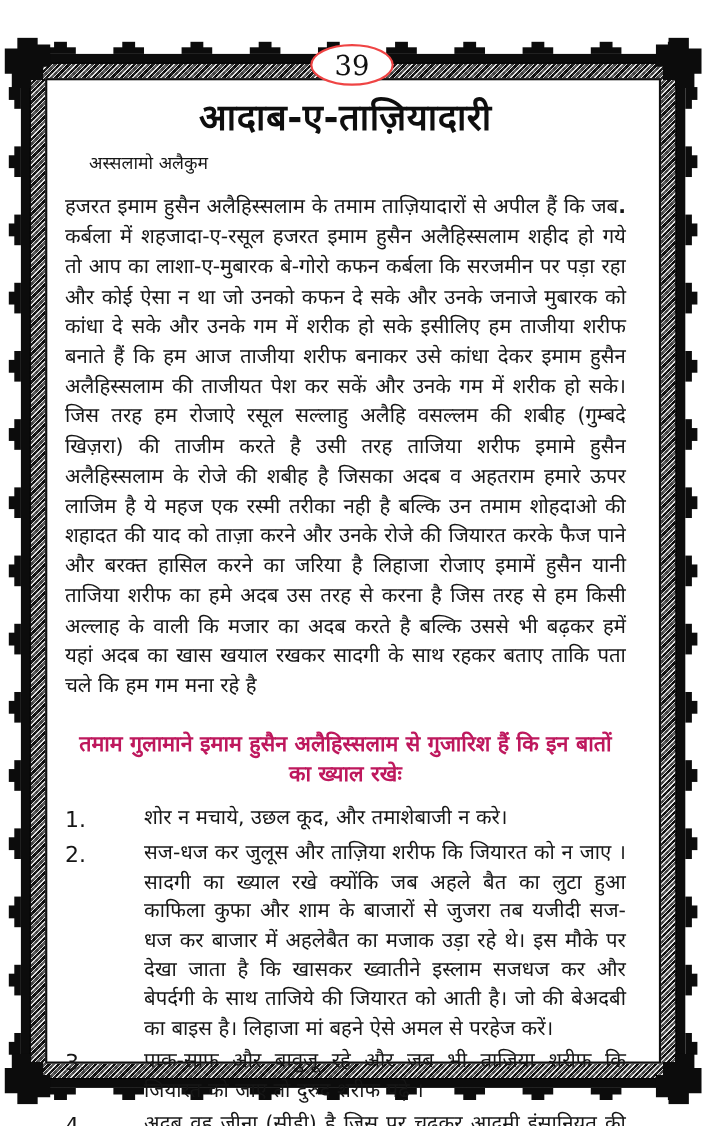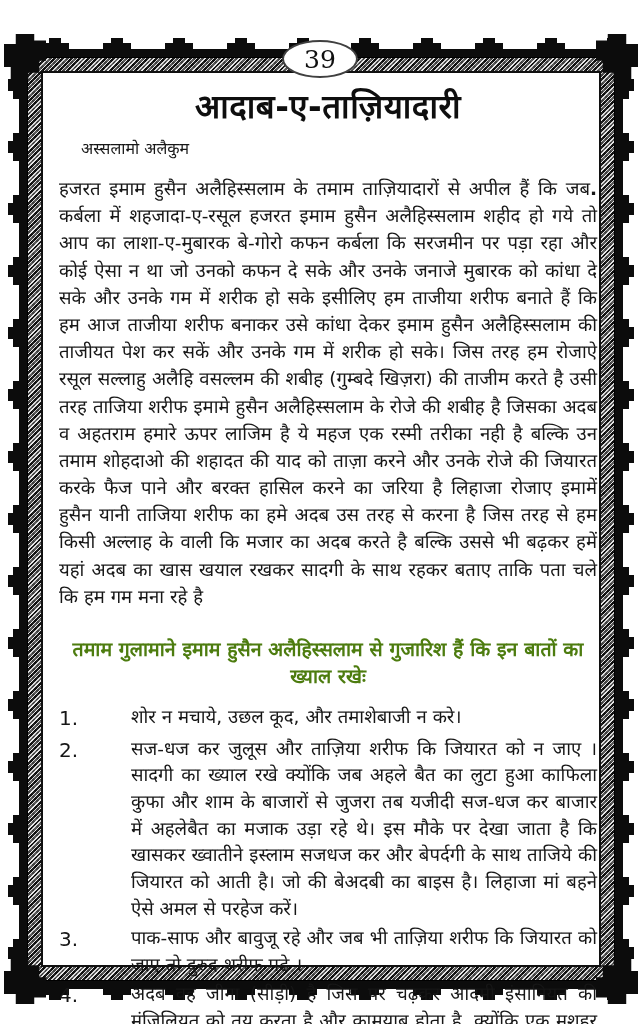--- a/index.html
+++ b/index.html
@@ -71,47 +71,47 @@
     position:absolute; inset:19px;
     border:1px solid #000;
     background:
       repeating-linear-gradient(135deg, rgba(10,10,10,.9) 0 2px, rgba(220,220,220,.95) 2px 3px, rgba(70,70,70,.85) 3px 5px, rgba(235,235,235,.95) 5px 6px),
       repeating-linear-gradient(45deg, #2a2a2a 0 3px, #d9d9d9 3px 6px);
   }
   .paper {
     position:absolute; inset:13px;
     background:#ffffff;
     border:2px solid #101010;
-    padding:4px 2px 0 16px;
+    padding:4px 30px 0 16px;
   }
 
   .page-num {
     position:absolute; top:40px; left:50%; transform:translateX(-50%);
     width:76px; height:38px; background:#ffffff;
-    border:2px solid #404040; border-radius:50%;
+    border:2px solid #ef4444; border-radius:50%;
     display:flex; align-items:center; justify-content:center;
     font-family:"DejaVu Serif","Liberation Serif",serif;
     font-size:25px; z-index:6; color:#101010;
   }
 
   
   h1.title {
     margin:6px 0 0 0; text-align:center;
     font-size:33px; font-weight:700; letter-spacing:.5px; color:#0e0e0e;
   }
   .salutation { margin:9px 0 16px 22px; font-size:16px; }
   .body-para {
     margin:13px 0 0 0;
     font-size:18.5px; line-height:1.47;
     text-align:justify;
   }
   .end-dot { float:right; font-weight:700; }
   .subheading {
     margin:25px 0 0 0; text-align:center;
-    font-size:19.5px; font-weight:700; color:#4d7c0f;
+    font-size:19.5px; font-weight:700; color:#be185d;
   }
   .list { margin:15px 0 0 0; }
   .li { display:flex; margin-top:3px; font-size:18.5px; line-height:1.44; }
   .num { flex:0 0 32px; width:32px; font-size:20px; }
   .li-text { flex:1; text-align:justify;margin-left:40px; }
 </style>
 </head>
 <body>
 
 <div class="page">

